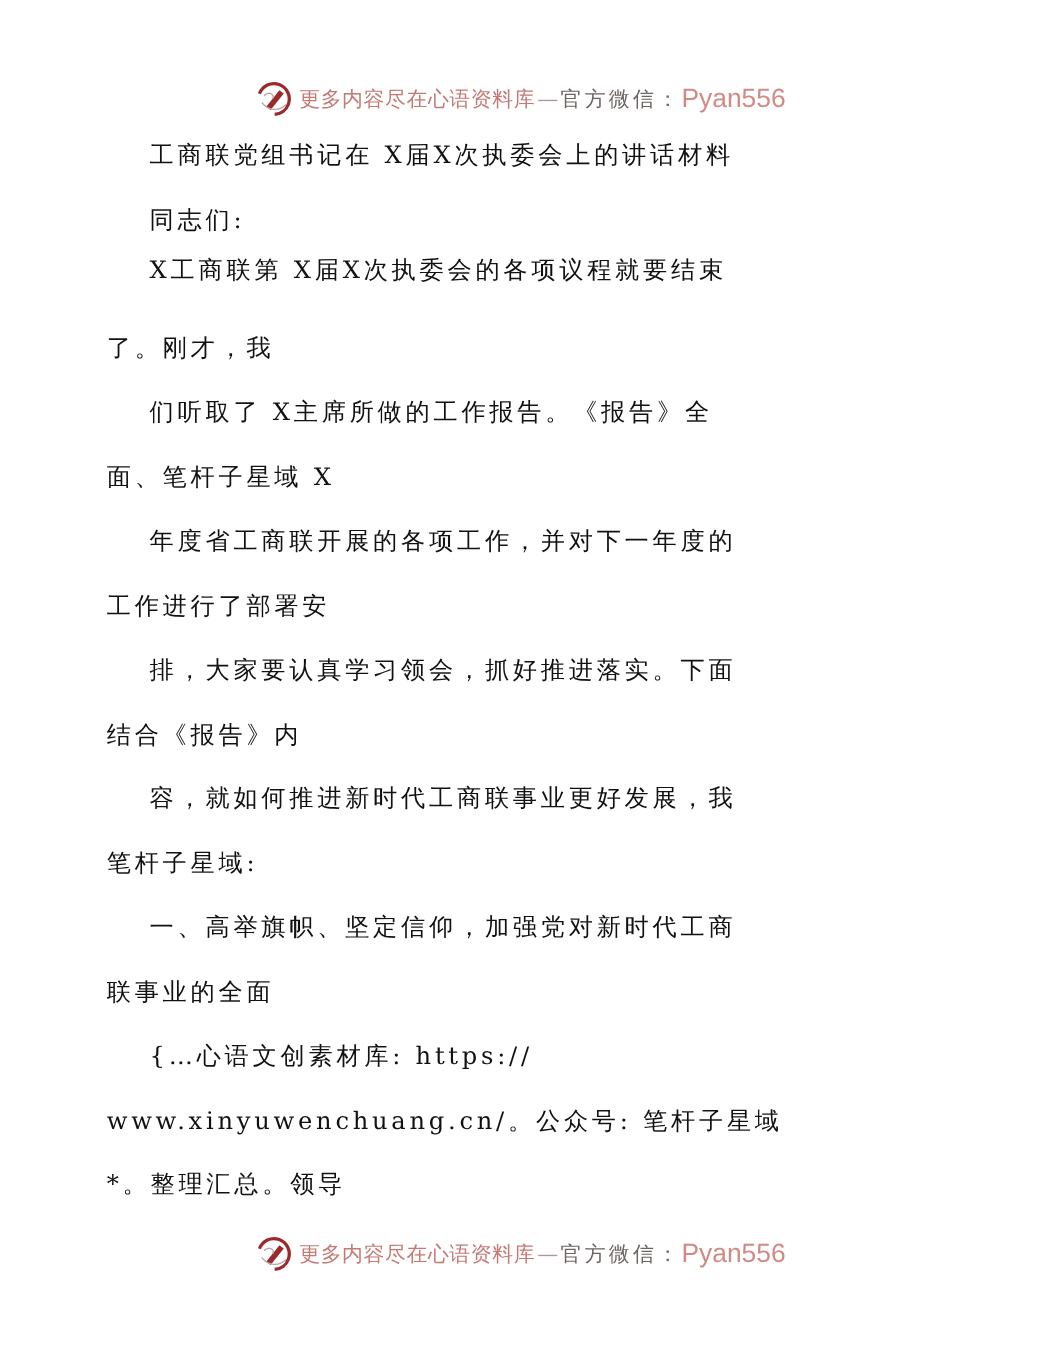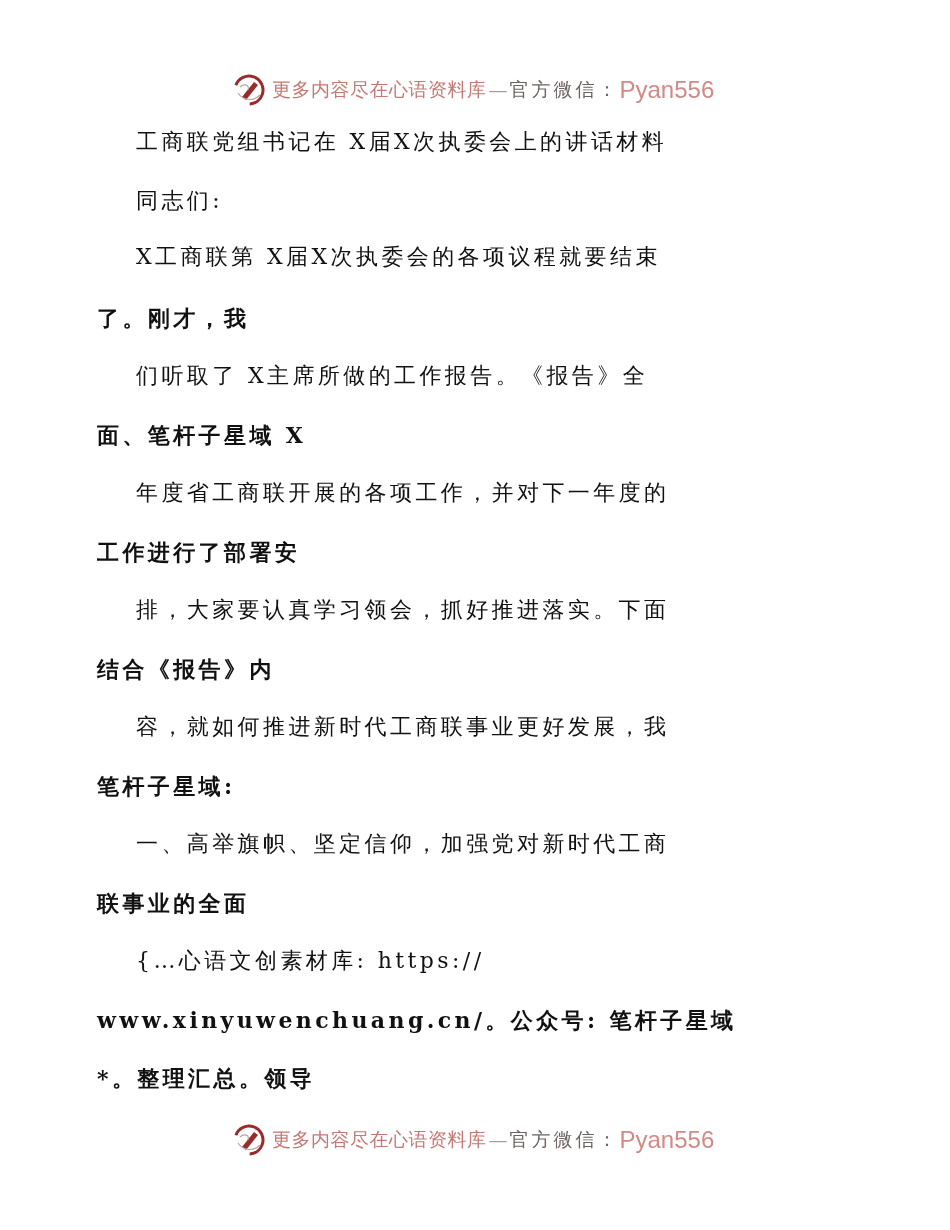--- a/index.html
+++ b/index.html
@@ -15,21 +15,21 @@
     .banner .red { color: #c47a74; letter-spacing: 0.5px; }
     .banner .dash { color: #a99a98; margin: 0 2px; }
     .banner .gray { color: #6d6361; letter-spacing: 3px; }
     .banner .id { color: #d18a86; font-family: "Liberation Sans", sans-serif; font-size: 24px; letter-spacing: 0; }
     .line {
       position: absolute; white-space: nowrap; color: #111;
       font-family: "DejaVu Serif", "Liberation Serif", serif; font-size: 22px; line-height: 40px;
       letter-spacing: 3.4px;
     }
     .line.indent { left: 136px; }
-    .line.flush { left: 97px; font-weight: bold; }
+    .line.flush { left: 97px; }
   </style>
 </head>
 <body>
 
 <div class="page">
 
   <div class="banner top">
     <svg class="logo" viewBox="0 0 34 34">
       <circle cx="17" cy="17" r="14" fill="none" stroke="#9b2b2b" stroke-width="3" stroke-dasharray="60 28" transform="rotate(200 17 17)"></circle>
       <path d="M10 24 L22 9 L26 12 L14 27 Z" fill="#9b2b2b"></path>
@@ -37,21 +37,21 @@
       <path d="M6 20 C 10 26, 20 30, 28 22" fill="none" stroke="#b8a6a4" stroke-width="1.2"></path>
     </svg>
     <span class="red">更多内容尽在心语资料库</span>
     <span class="dash">—</span>
     <span class="gray">官方微信：</span>
     <span class="id">Pyan556</span>
   </div>
 
   <div class="line indent" style="top:122px">工商联党组书记在 X届X次执委会上的讲话材料</div>
   <div class="line indent" style="top:181px">同志们:</div>
-  <div class="line indent" style="top:237px">X工商联第 X届X次执委会的各项议程就要结束</div>
+  <div class="line indent" style="top:227px">X工商联第 X届X次执委会的各项议程就要结束</div>
   <div class="line flush" style="top:298px">了。刚才，我</div>
   <div class="line indent" style="top:356px">们听取了 X主席所做的工作报告。《报告》全</div>
   <div class="line flush" style="top:415px">面、笔杆子星域 X</div>
   <div class="line indent" style="top:473px">年度省工商联开展的各项工作，并对下一年度的</div>
   <div class="line flush" style="top:532px">工作进行了部署安</div>
   <div class="line indent" style="top:590px">排，大家要认真学习领会，抓好推进落实。下面</div>
   <div class="line flush" style="top:649px">结合《报告》内</div>
   <div class="line indent" style="top:707px">容，就如何推进新时代工商联事业更好发展，我</div>
   <div class="line flush" style="top:766px">笔杆子星域:</div>
   <div class="line flush" style="top:883px">联事业的全面</div>

